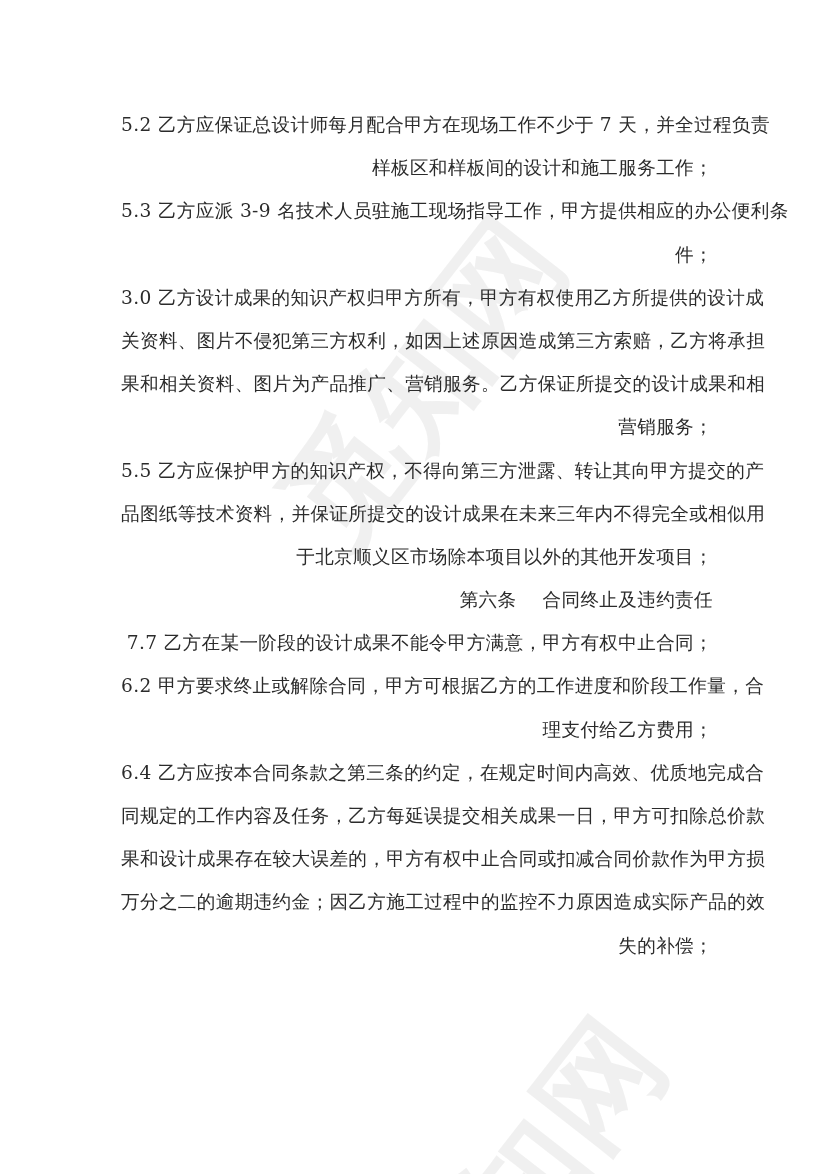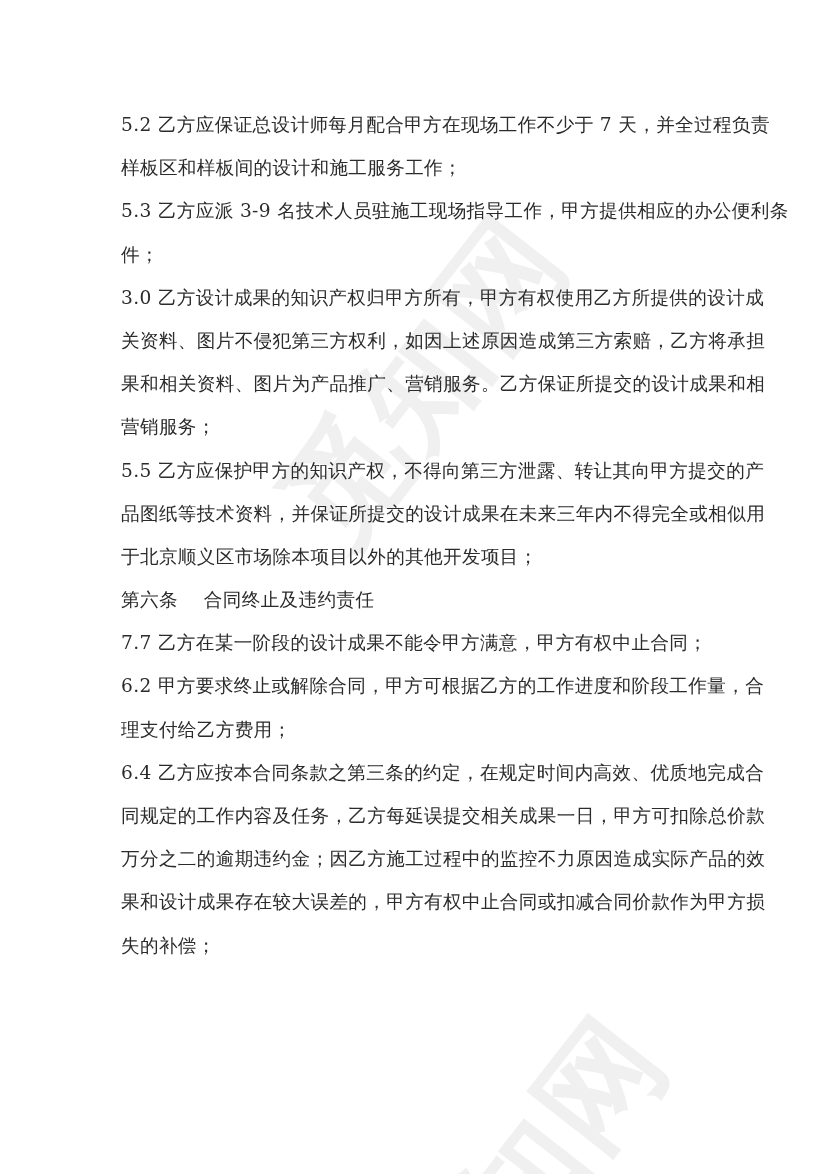--- a/index.html
+++ b/index.html
@@ -20,20 +20,21 @@
     left: 0; top: 0;
     width: 830px;
     height: 1174px;
     background: #ffffff;
   }
   .content {
     position: absolute;
     left: 121px;
     top: 110px;
     width: 592px;
+    text-align: right;
   }
   .line {
     height: 43.2px;
     line-height: 30px;
     font-size: 18.6px;
     white-space: nowrap;
     letter-spacing: 0.35px;
   }
   .heading-gap {
     display: inline-block;
@@ -101,19 +102,19 @@
       <div class="line">6.2 甲方要求终止或解除合同，甲方可根据乙方的工作进度和阶段工作量，合</div>
       <div class="line">理支付给乙方费用；</div>
     </div>
 
     <div>
     </div>
 
     <div>
       <div class="line">6.4 乙方应按本合同条款之第三条的约定，在规定时间内高效、优质地完成合</div>
       <div class="line">同规定的工作内容及任务，乙方每延误提交相关成果一日，甲方可扣除总价款</div>
+      <div class="line">果和设计成果存在较大误差的，甲方有权中止合同或扣减合同价款作为甲方损</div>
       <div class="line">万分之二的逾期违约金；因乙方施工过程中的监控不力原因造成实际产品的效</div>
-      <div class="line">果和设计成果存在较大误差的，甲方有权中止合同或扣减合同价款作为甲方损</div>
       <div class="line">失的补偿；</div>
     </div>
 
   </div>
 </div>
 
 </body></html>

